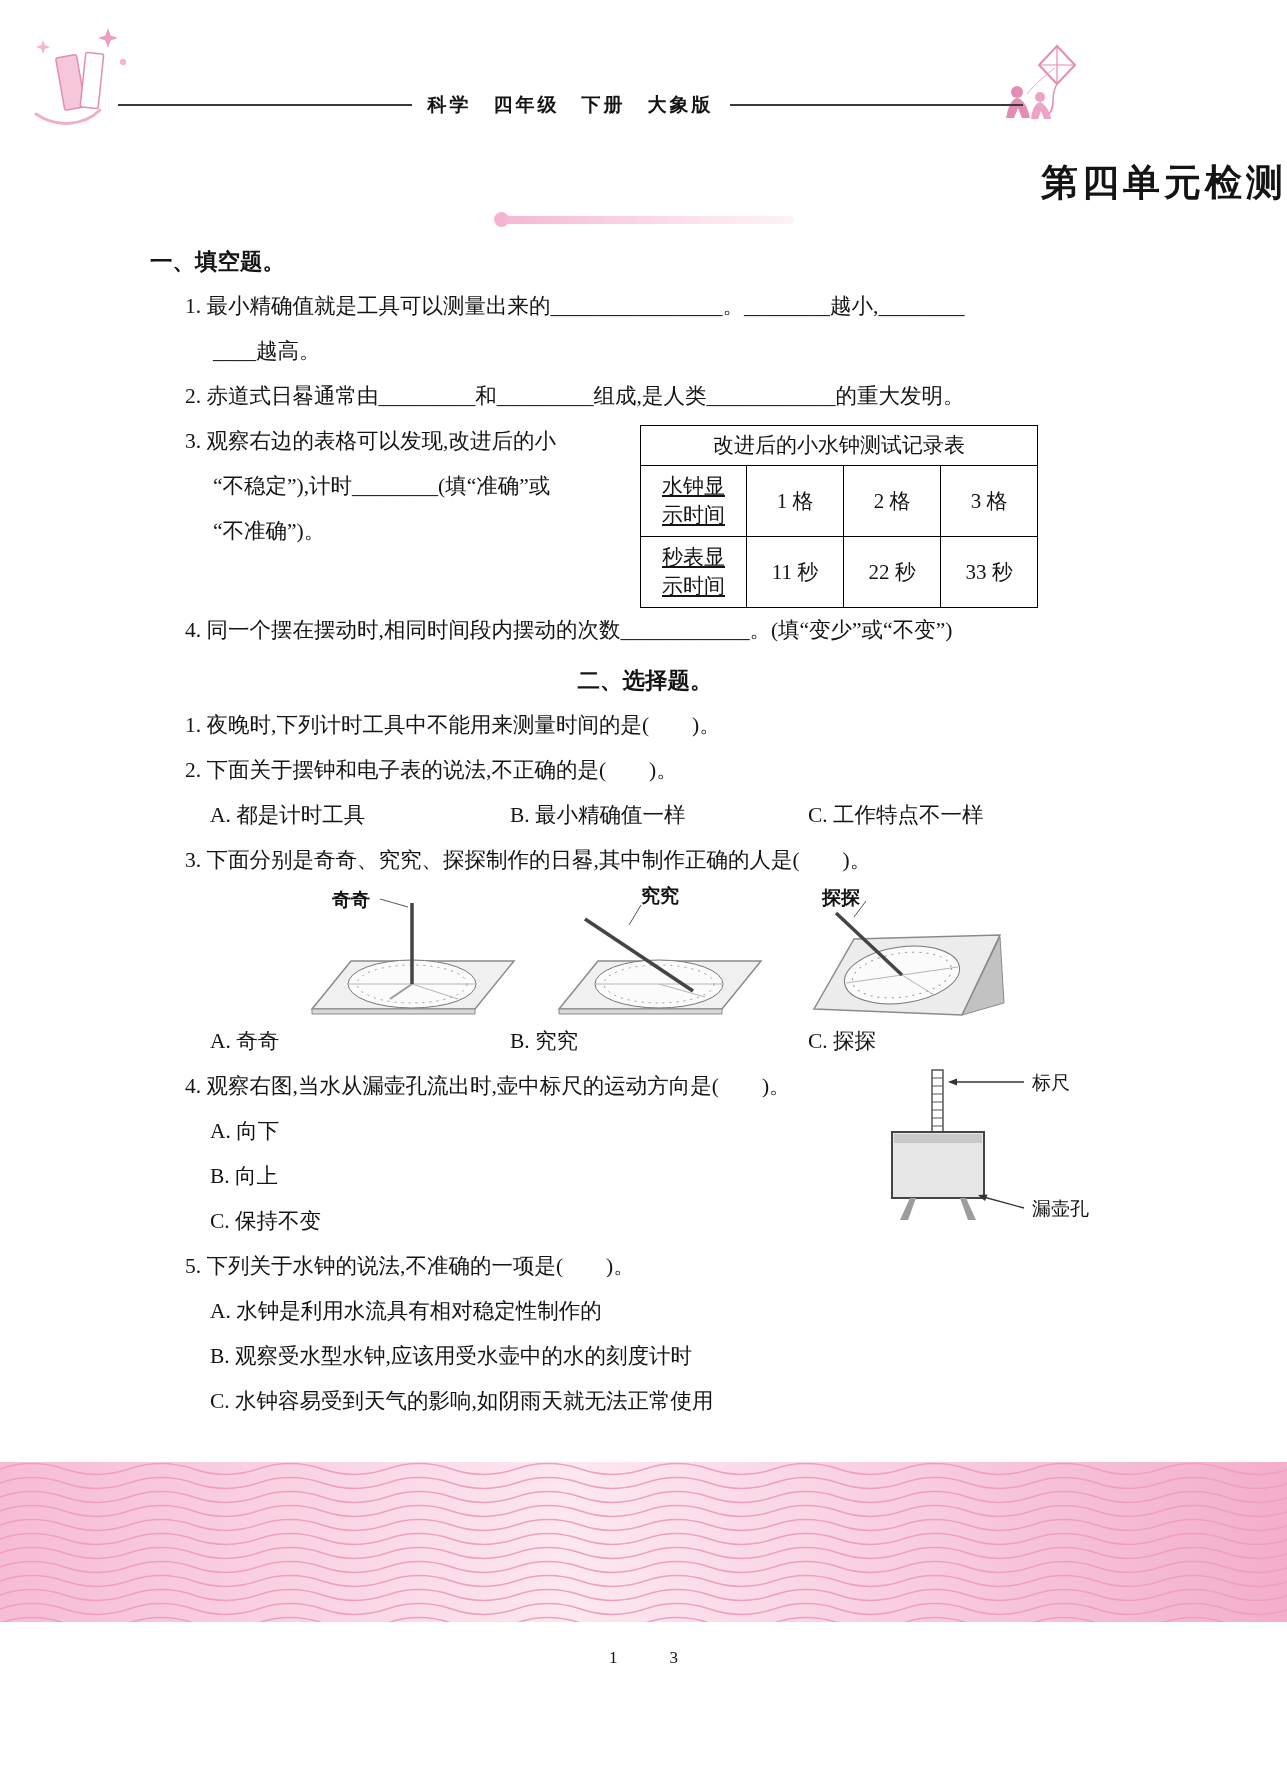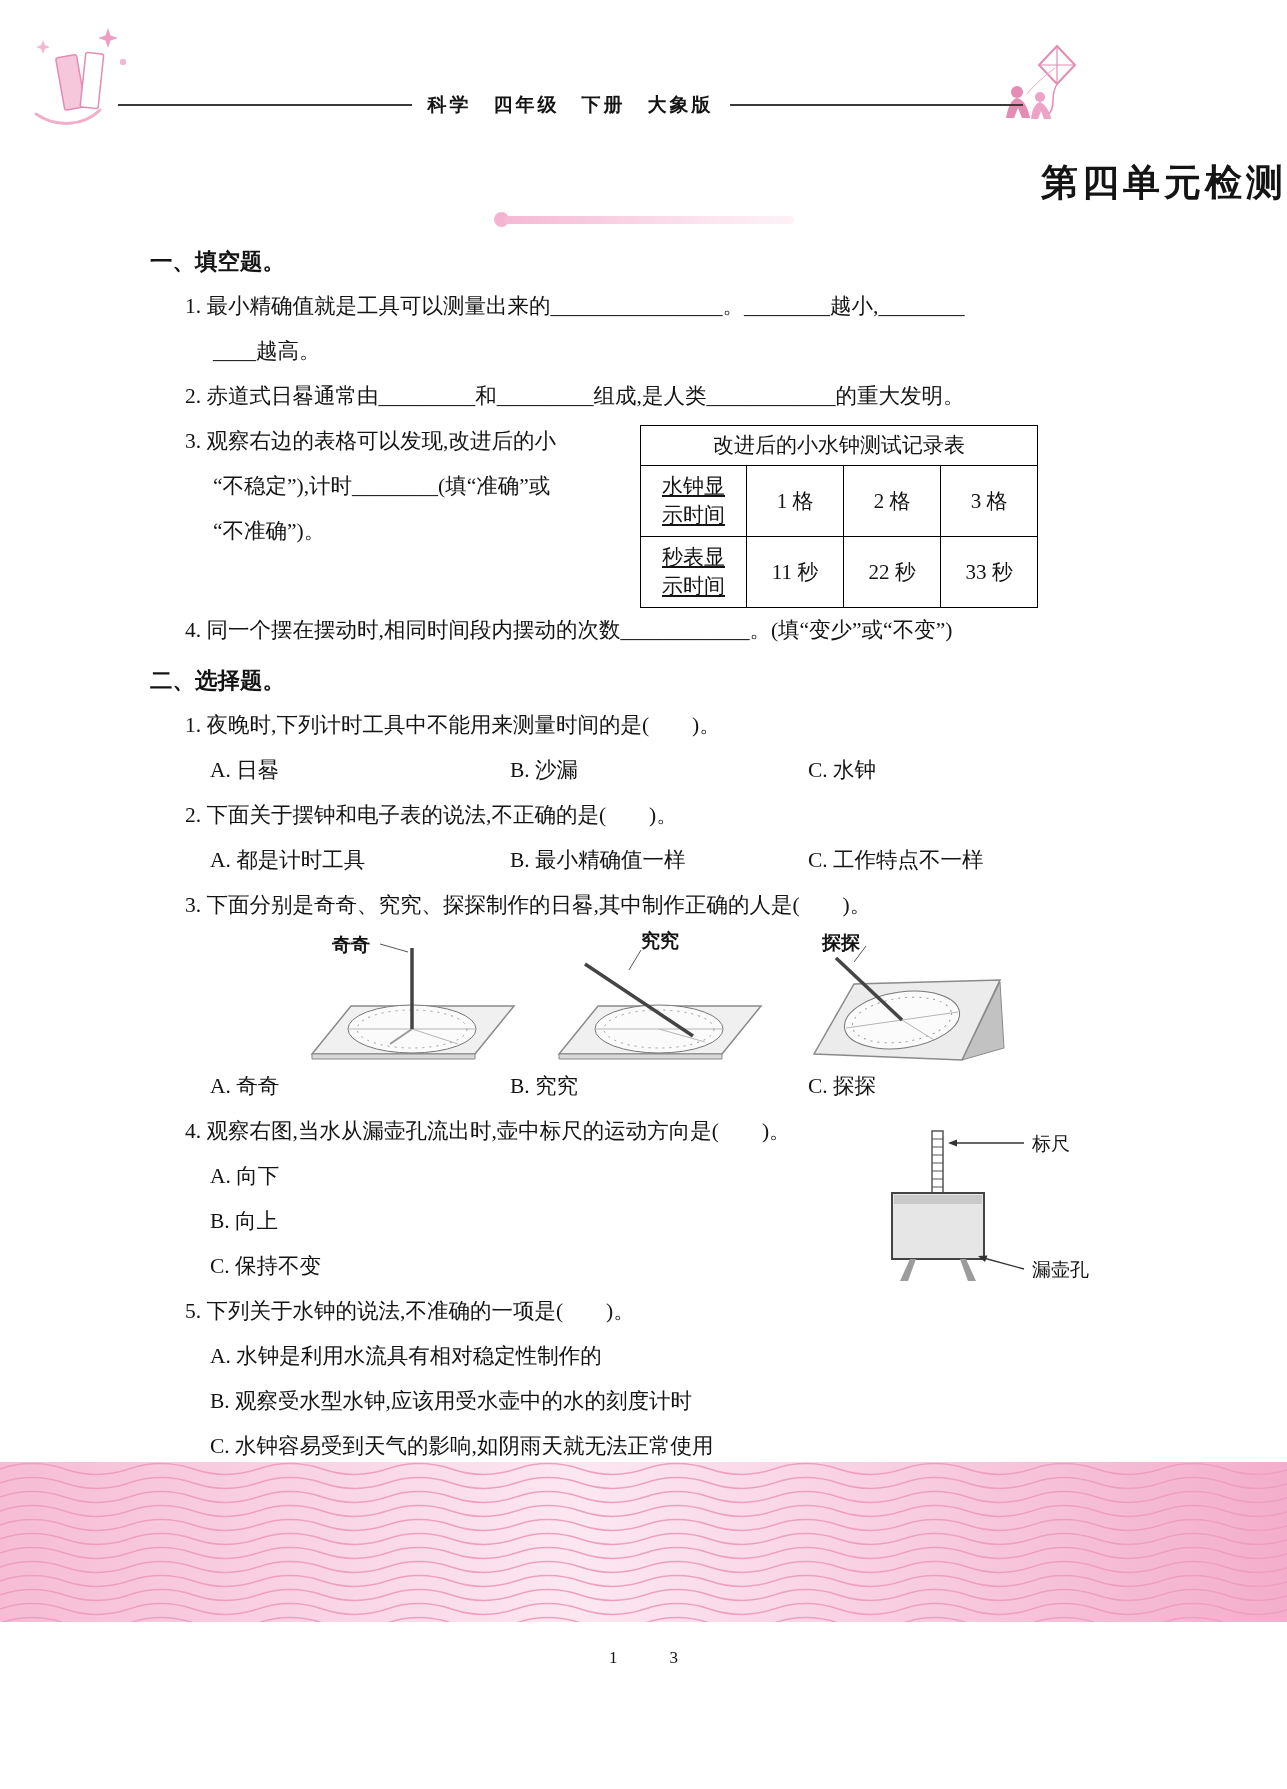--- a/index.html
+++ b/index.html
@@ -38,21 +38,21 @@
   .record-table .t-title { height:40px; padding:4px 10px;font-family:Liberation Serif, serif; }
   .record-table .t-label { width:106px; padding:6px 15px;text-decoration:underline; }
   .record-table .t-val { width:97px; height:62px; }
   
   .figs { display:flex; padding-left:140px; gap:12px; height:132px; align-items:flex-end; margin:2px 0 2px; }
   .fig { position:relative; width:235px; height:130px; }
   .fig .fig-label { position:absolute; font-size:19px; font-weight:bold; }
   
   .cq4 { position:relative; height:180px; }
   .cq4 .stem { width:740px; }
-  .wclock { position:absolute; left:702px; top:20px; width:288px; height:165px; }
+  .wclock { position:absolute; left:702px; top:4px; width:288px; height:165px; }
   .wclock .wlabel { position:absolute; left:180px; font-size:19px; white-space:nowrap; }
   
   .footer-band { position:absolute; left:0; top:1462px; width:1287px; height:160px; }
   .page-numbers { position:absolute; top:1648px; left:0; width:100%; display:flex; justify-content:center; gap:52px; font-size:17px; }
 </style>
 </head>
 <body>
 
 <div class="page">
 
@@ -122,28 +122,23 @@
             <td class="t-val">11 秒</td>
             <td class="t-val">22 秒</td>
             <td class="t-val">33 秒</td>
           </tr>
         </tbody>
       </table>
     </div>
 
     <div class="qline">4. 同一个摆在摆动时,相同时间段内摆动的次数____________。(填“变少”或“不变”)</div>
 
-    <div class="sec-head" style="margin-top:6px;">二、选择题。</div>
+    <div class="sec-head" style="margin-top:6px;text-align:center;">二、选择题。</div>
 
     <div class="qline">1. 夜晚时,下列计时工具中不能用来测量时间的是(　　)。</div>
-    <div class="opts">
-      <span class="o1">A. 日晷</span>
-      <span class="o2">B. 沙漏</span>
-      <span class="o3">C. 水钟</span>
-    </div>
 
     <div class="qline">2. 下面关于摆钟和电子表的说法,不正确的是(　　)。</div>
     <div class="opts">
       <span class="o1">A. 都是计时工具</span>
       <span class="o2">B. 最小精确值一样</span>
       <span class="o3">C. 工作特点不一样</span>
     </div>
 
     <div class="qline">3. 下面分别是奇奇、究究、探探制作的日晷,其中制作正确的人是(　　)。</div>
 

